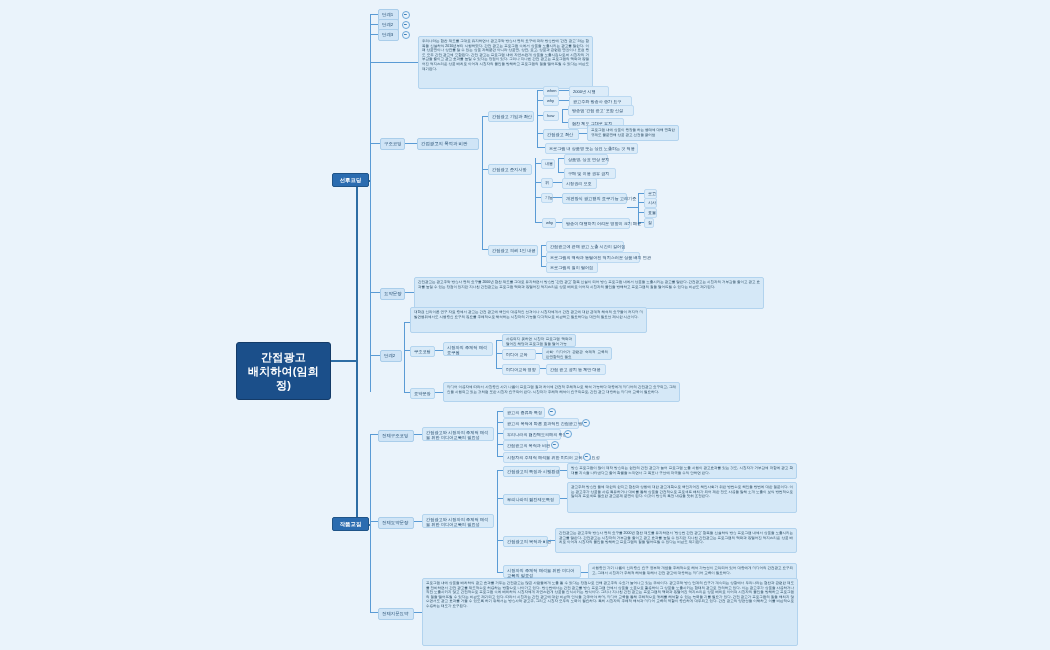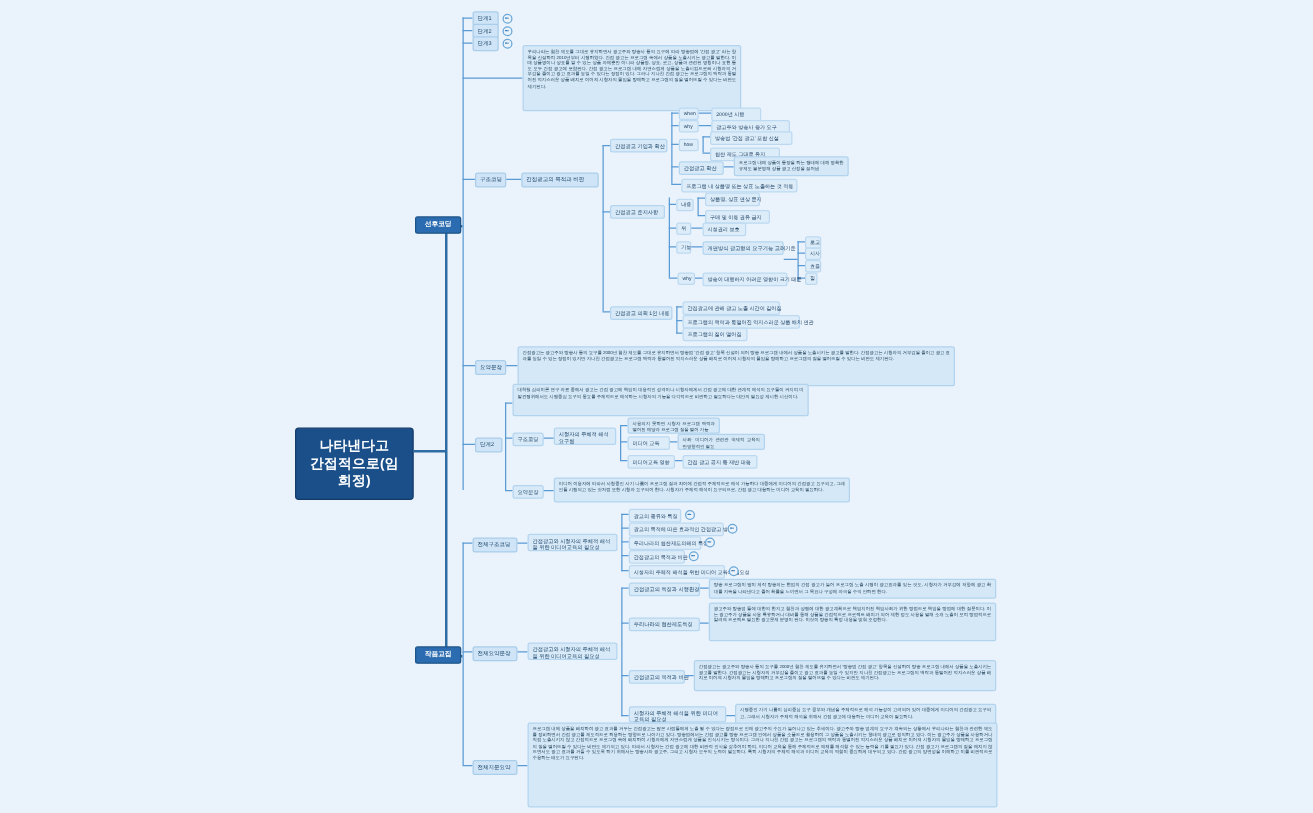--- a/index.html
+++ b/index.html
@@ -114,22 +114,22 @@
     content:"";position:absolute;left:2.7px;top:2.2px;
     width:1px;height:1px;background:#3d7fb8;border-radius:50%;
   }
 </style>
 </head>
 <body>
 
 <div id="canvas">
 
   <div class="node root" style="left:236px;top:342px;width:95px;">
-    <div>나타낸다고</div>
-    <div>간접적으로(임희정)</div>
+    <div>간접광고</div>
+    <div>배치하여(임희정)</div>
   </div>
 
   <div class="hline thick" style="left:331px;top:360px;width:25px;"></div>
   <div class="vline thick" style="left:356px;top:180px;height:344px;"></div>
 
   <div class="hline thick" style="left:356px;top:180px;width:14px;"></div>
   <div class="node branch" style="left:332px;top:173px;width:37px;">선후코딩</div>
 
   <div class="vline" style="left:370px;top:14px;height:378px;"></div>
 

